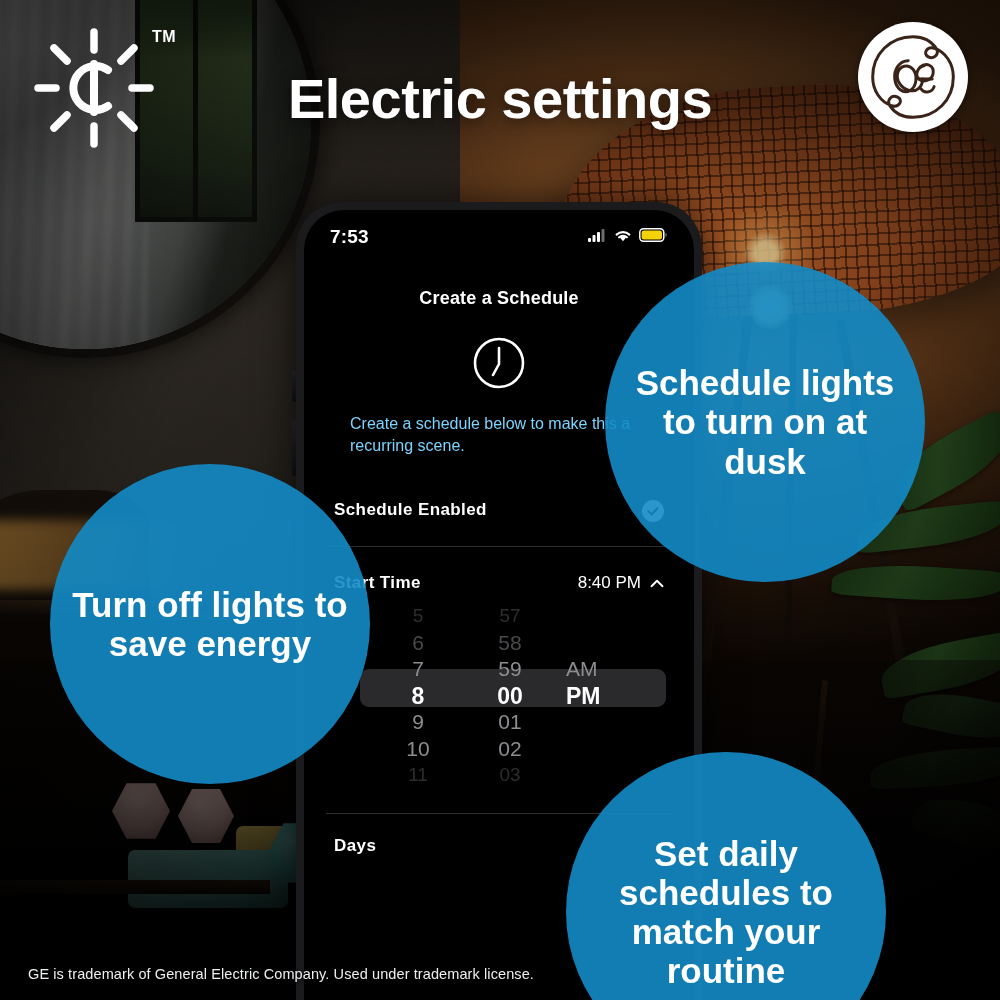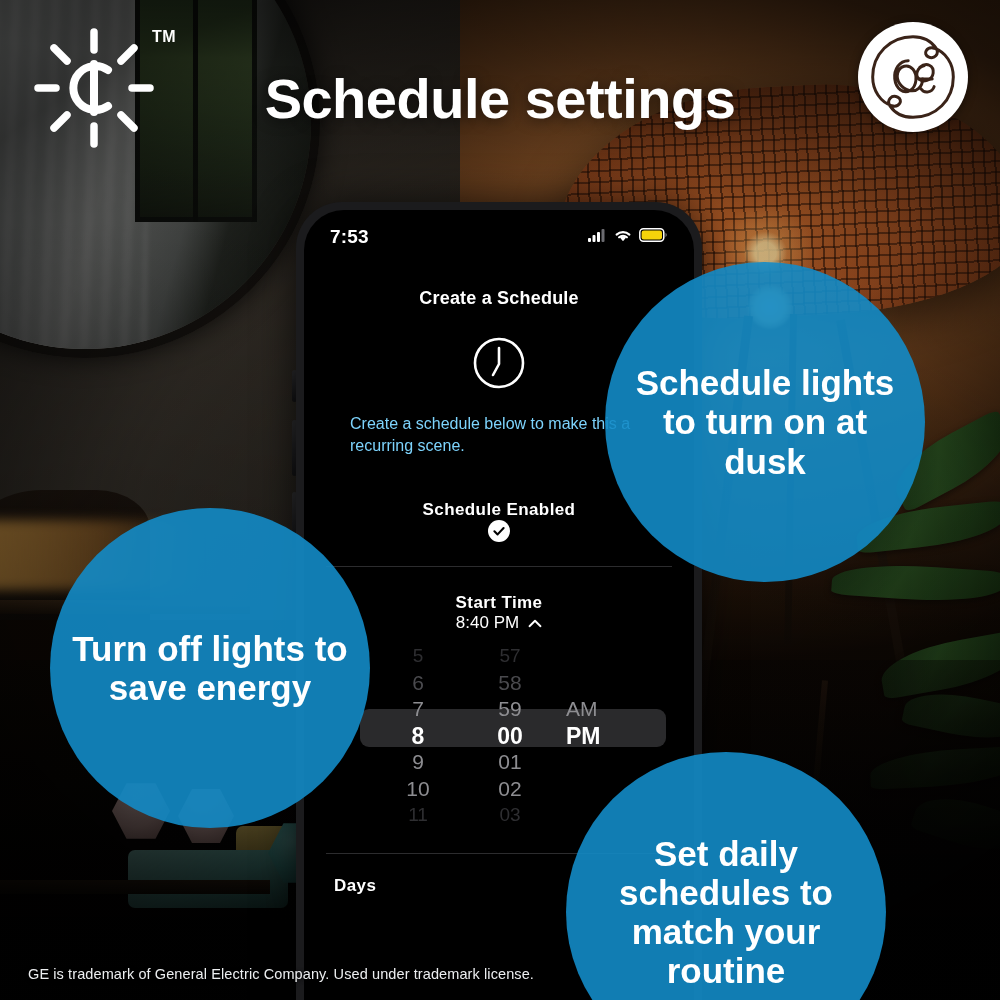--- a/index.html
+++ b/index.html
@@ -220,22 +220,22 @@
   }
 
   .clock-wrap { display:flex; justify-content:center; margin-top:26px; }
 
   .lead {
     color:#7dd3fc; text-align:left; font-size:16px; line-height:1.35;
     margin-top:18px; padding:0 46px;
   }
 
   .row {
-    display:flex; align-items:center; justify-content:space-between;
-    padding:0 30px; margin-top:44px;flex-direction:column;
+    display:flex; align-items:flex-start; justify-content:space-between;
+    padding:0 30px; margin-top:44px;
   }
   .row-label { color:#fff; font-size:17px; font-weight:700; letter-spacing:.4px; }
   .divider { height:1px; background:#2c2c2e; margin:24px 22px 0 22px; }
 
   .row.time { margin-top:26px; }
   .row.time .row-label { font-weight:700; }
   .time-value { display:flex; align-items:center; gap:9px; color:#fff; font-size:17px; }
 
   .check {
     width:22px; height:22px; border-radius:50%; background:#fff;
@@ -269,21 +269,21 @@
   .bubble {
     position:absolute; border-radius:50%;
     background:rgba(19,139,199,.90);
     display:flex; align-items:center; justify-content:center;
     text-align:center;
     color:#fff; font-weight:700;
     line-height:1.12;
     padding:0 22px;
   }
   .bubble.dusk    { left:605px; top:262px; width:320px; height:320px; font-size:35px; }
-  .bubble.energy  { left:50px;  top:508px; width:320px; height:320px; font-size:35px;align-items:center; }
+  .bubble.energy  { left:50px;  top:464px; width:320px; height:320px; font-size:35px;align-items:center; }
   .bubble.daily   { left:566px; top:752px; width:320px; height:320px; font-size:35px; }
 
   
   .legal {
     position:absolute; left:28px; bottom:18px;
     color:#eceef0; font-size:14.5px; letter-spacing:.1px;
     text-shadow:0 1px 4px rgba(0,0,0,.8);
   }
 </style>
 </head>
@@ -364,21 +364,21 @@
       <g fill="none" stroke="#3a2318" stroke-width="3.1" stroke-linecap="round">
         <path d="M8 50 C8 26 26 8 50 8 C62 8 70 14 74 20 C78 26 72 32 66 29 C60 26 64 18 72 20 C84 24 92 36 92 50 C92 74 74 92 50 92 C38 92 30 86 26 80 C22 74 28 68 34 71 C40 74 36 82 28 80 C16 76 8 64 8 50 Z"></path>
         <path d="M45 33 C36 33 30 42 31 52 C32 62 40 68 47 64 C54 60 55 48 50 42 C45 36 36 38 34 46 C32 54 38 62 46 64 C54 66 60 60 60 52"></path>
         <path d="M57 40 C64 34 72 38 71 46 C70 54 60 56 56 52 C52 48 54 40 62 38"></path>
         <path d="M56 52 L70 52"></path>
         <path d="M58 62 C62 68 70 66 72 60"></path>
       </g>
     </svg>
   </div>
 
-  <div class="headline">Schedule settings</div>
+  <div class="headline">Electric settings</div>
 
   <div class="side-btn s1"></div>
   <div class="side-btn s2"></div>
   <div class="side-btn s3"></div>
 
   <div class="phone">
     <div class="phone-screen">
 
       <div class="statusbar">
         <div class="status-time">7:53</div>

